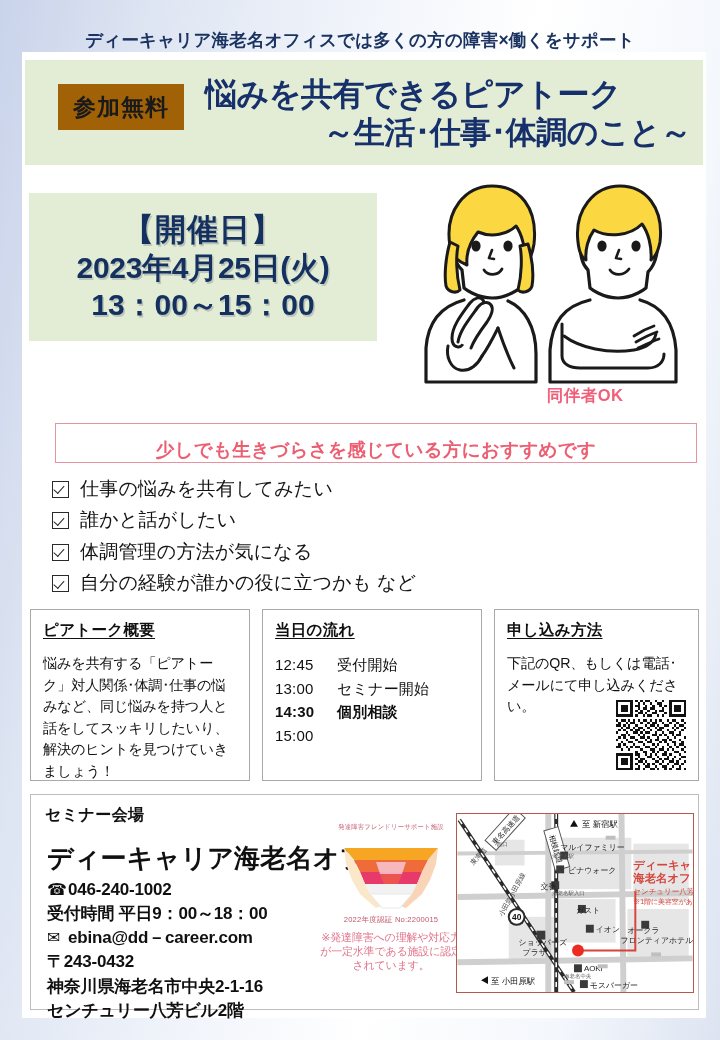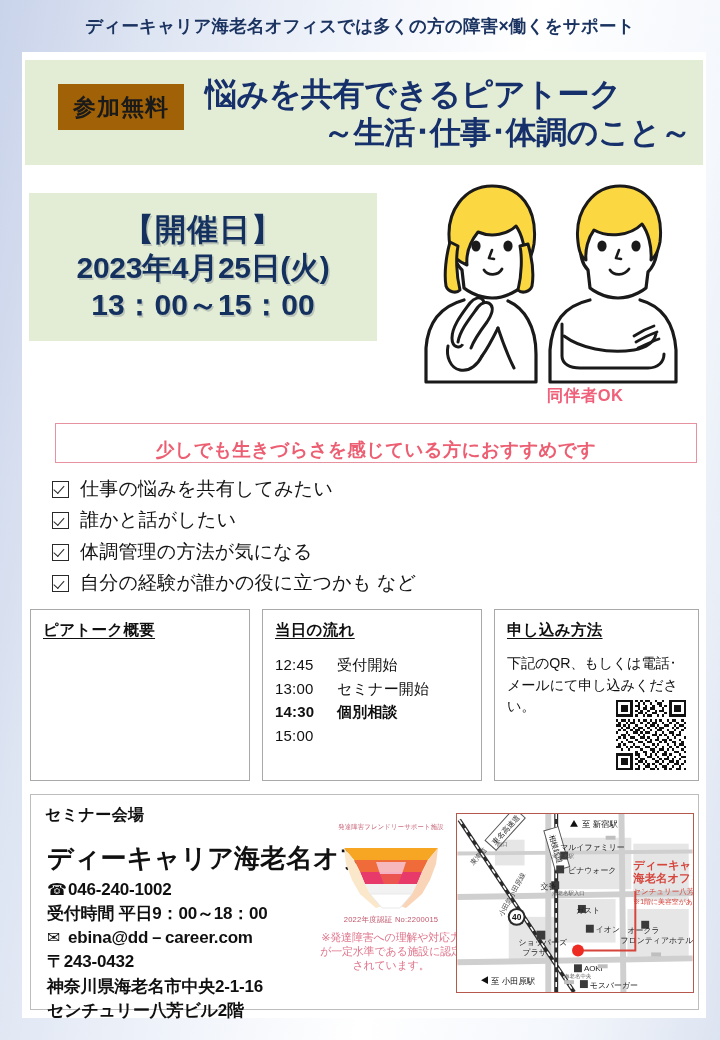--- a/index.html
+++ b/index.html
@@ -7,21 +7,21 @@
     width:720px;height:1040px;overflow:hidden;
     font-family:"Liberation Sans","DejaVu Sans",sans-serif;
     background:linear-gradient(100deg,#c9d3ea 0%,#dfe6f3 18%,#f2f5fb 42%,#ffffff 60%,#f4f7fc 82%,#dde4f1 100%);
     position:relative;
   }
   .page{position:absolute;inset:0;}
 
   
   .header{
     position:absolute;left:0;top:0;width:720px;height:52px;
-    display:flex;align-items:center;justify-content:center;
+    display:flex;align-items:flex-end;justify-content:center;
   }
   .header-text{
     font-size:17.5px;font-weight:700;color:#1b3360;letter-spacing:.2px;
     white-space:nowrap;
   }
 
   
   .card{
     position:absolute;left:22px;top:52px;width:684px;height:966px;
     background:#ffffff;
@@ -257,20 +257,21 @@
       <div class="check-row">
         <div class="check-box"></div>
         <div class="check-text">自分の経験が誰かの役に立つかも  など</div>
       </div>
     </div>
 
     <div class="info-boxes">
 
       <div class="info-box ib1">
         <div class="ib-title">ピアトーク概要</div>
+        <div class="ib-body">悩みを共有する「ピアトーク」対人関係･体調･仕事の悩みなど、同じ悩みを持つ人と話をしてスッキリしたいり、解決のヒントを見つけていきましょう！</div>
       </div>
 
       <div class="info-box ib2">
         <div class="ib-title">当日の流れ</div>
         <div class="sched-row">
           <div class="sched-time">12:45</div>
           <div class="sched-label">受付開始</div>
         </div>
         <div class="sched-row">
           <div class="sched-time">13:00</div>

